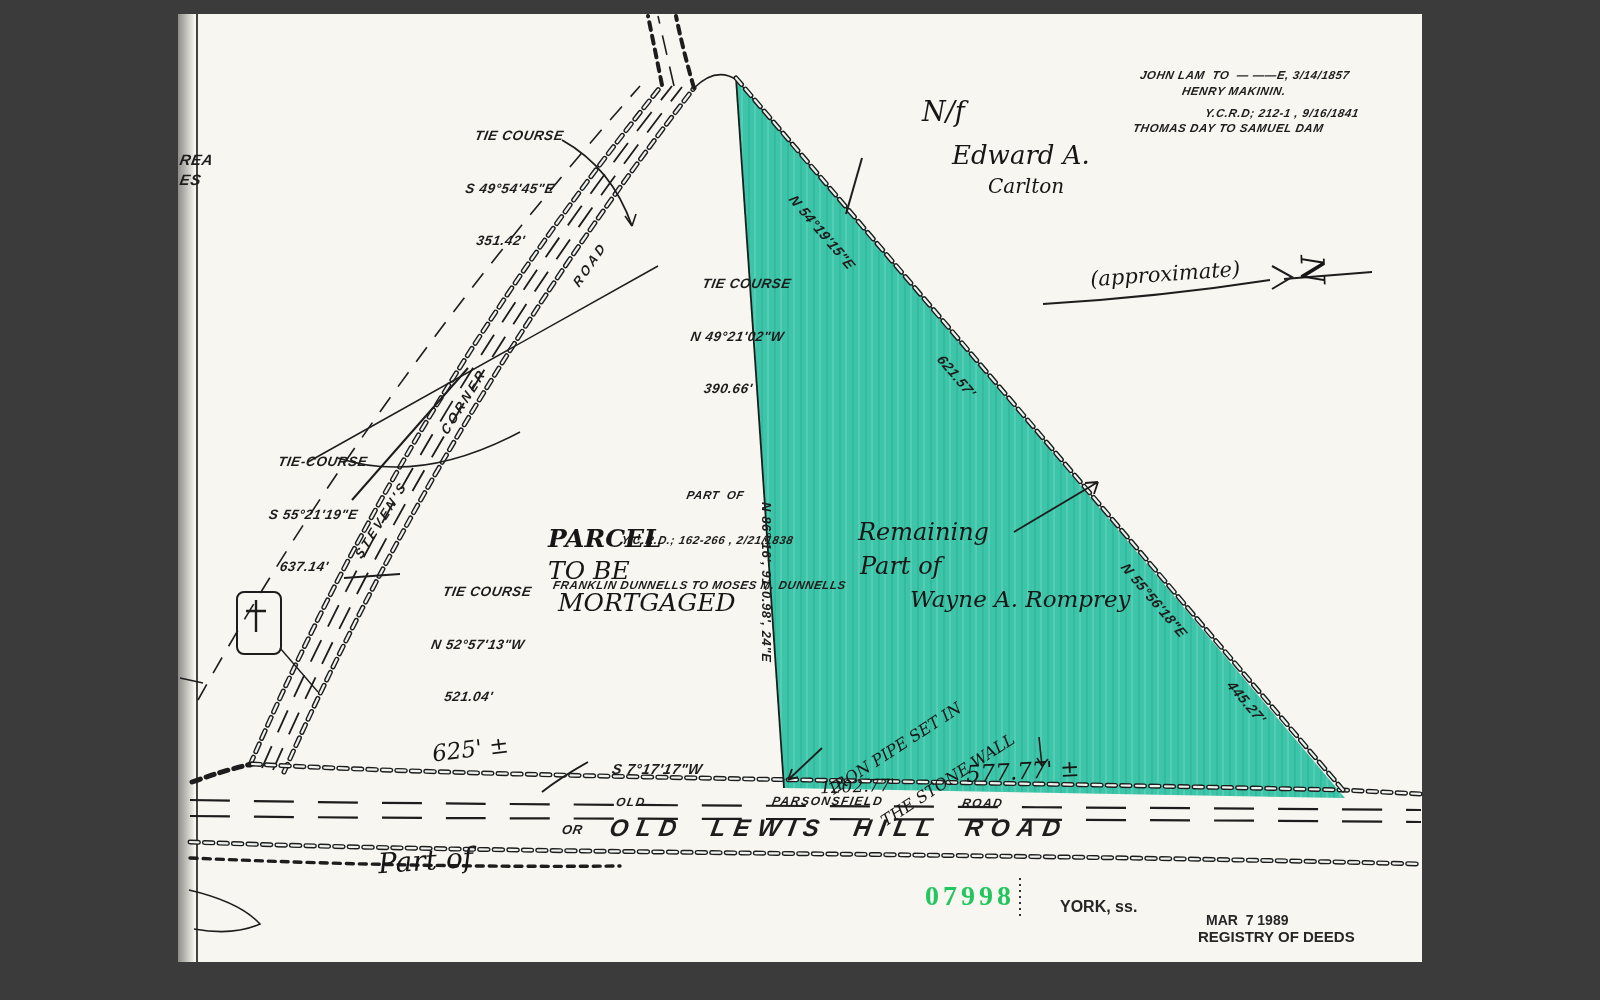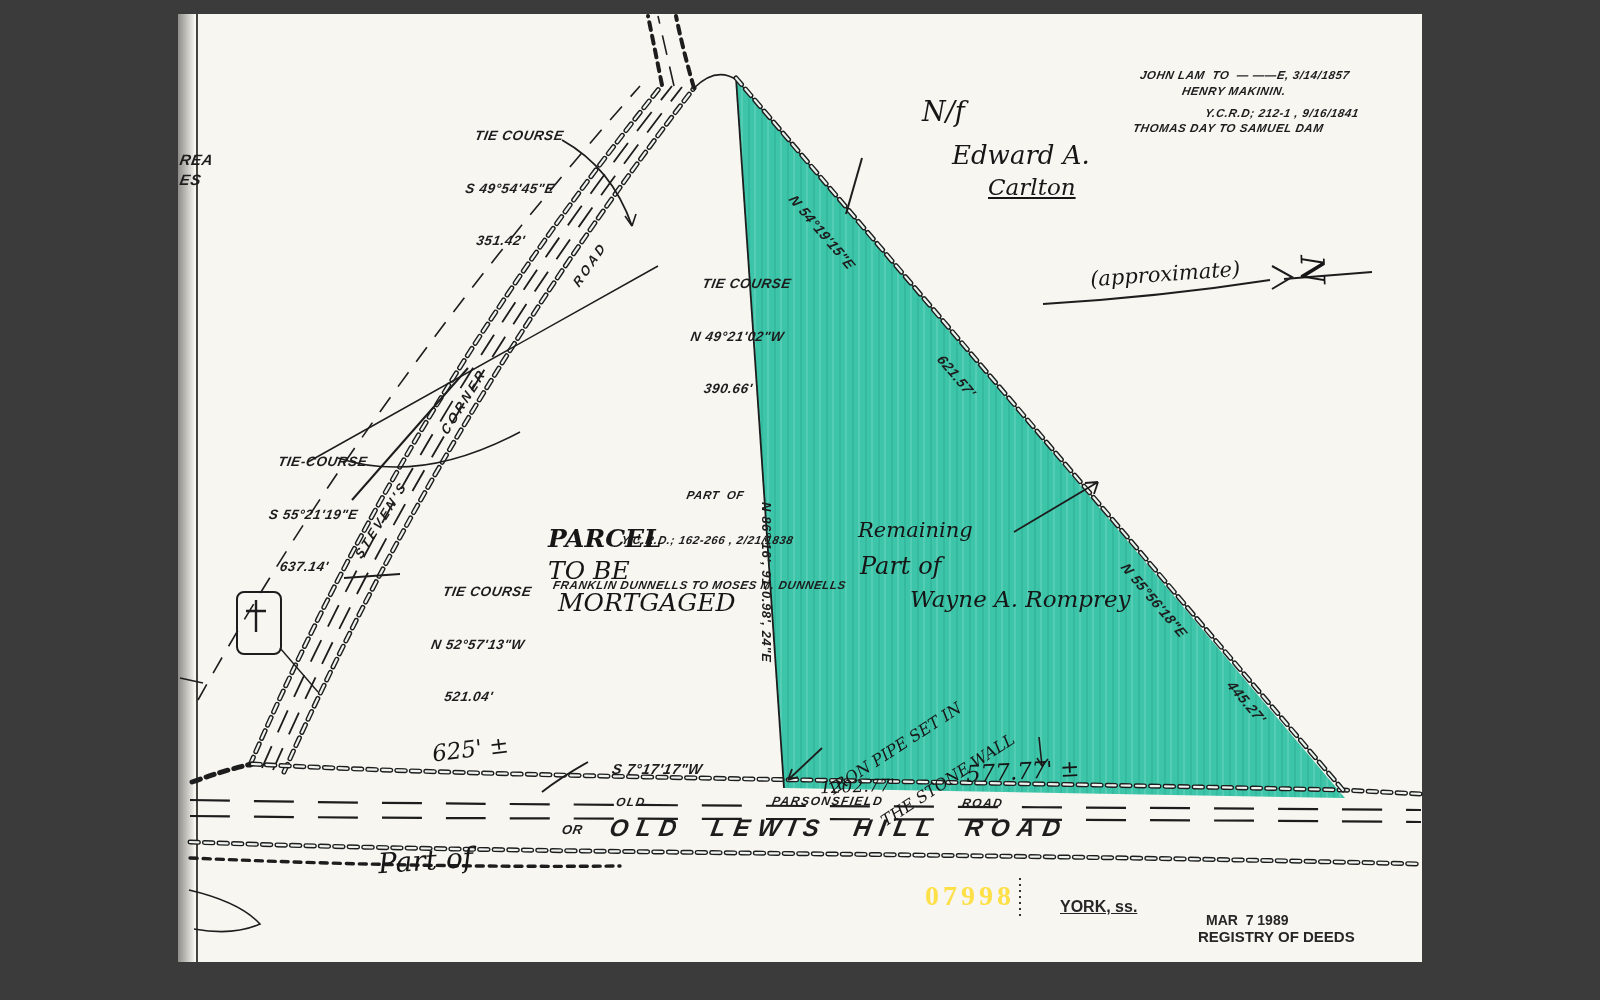--- a/index.html
+++ b/index.html
@@ -120,21 +120,21 @@
     <div>637.14'</div>
   </div>
   <div class="lbl typed ctr" style="left:398px;top:548px;width:160px;">
     <div>TIE COURSE</div>
     <div>N 52°57'13"W</div>
     <div>521.04'</div>
   </div>
 
   <div class="lbl hand" style="left:922px;top:96px;font-size:27px;">N/f</div>
   <div class="lbl hand" style="left:952px;top:140px;font-size:26px;">Edward A.</div>
-  <div class="lbl hand" style="left:988px;top:174px;font-size:23px;text-decoration:underline;">Carlton</div>
+  <div class="lbl hand" style="left:988px;top:174px;font-size:20px;">Carlton</div>
 
   <div class="lbl typed small" style="left:1140px;top:68px;">JOHN LAM  TO  — ——E, 3/14/1857</div>
   <div class="lbl typed small" style="left:1182px;top:84px;">HENRY MAKININ.</div>
   <div class="lbl typed small" style="left:1205px;top:106px;">Y.C.R.D; 212-1 , 9/16/1841</div>
   <div class="lbl typed small" style="left:1133px;top:121px;">THOMAS DAY TO SAMUEL DAM</div>
 
   <div class="lbl hand" style="left:1090px;top:262px;font-size:21px;transform:rotate(-4deg);">(approximate)</div>
   <div class="lbl hand" style="left:1298px;top:250px;font-size:33px;transform:rotate(88deg);">N</div>
 
   <div class="lbl typed rot" style="left:352px;top:552px;font-size:13px;letter-spacing:3px;transform:rotate(-58deg) skewX(-8deg);">STEVEN'S</div>
@@ -144,21 +144,21 @@
   <div class="lbl typed ctr small" style="left:540px;top:458px;width:335px;">
     <div>PART  OF</div>
     <div>Y.C.R.D.; 162-266 , 2/21/1838</div>
     <div>FRANKLIN DUNNELLS TO MOSES M. DUNNELLS</div>
   </div>
 
   <div class="lbl hand" style="left:548px;top:524px;font-size:25px;font-weight:bold;">PARCEL</div>
   <div class="lbl hand" style="left:548px;top:556px;font-size:25px;">TO BE</div>
   <div class="lbl hand" style="left:558px;top:588px;font-size:25px;">MORTGAGED</div>
 
-  <div class="lbl hand" style="left:858px;top:518px;font-size:21px;">Remaining</div>
+  <div class="lbl hand" style="left:858px;top:518px;font-size:24px;">Remaining</div>
   <div class="lbl hand" style="left:860px;top:552px;font-size:24px;">Part of</div>
   <div class="lbl hand" style="left:910px;top:586px;font-size:23px;">Wayne A. Romprey</div>
 
   <div class="lbl typed rot" style="left:800px;top:192px;font-size:14px;transform:rotate(49.6deg) skewX(-8deg);">N 54°19'15"E</div>
   <div class="lbl typed rot" style="left:948px;top:352px;font-size:14px;transform:rotate(49.6deg) skewX(-8deg);">621.57'</div>
   <div class="lbl typed rot" style="left:1132px;top:560px;font-size:14px;transform:rotate(49.6deg) skewX(-8deg);">N 55°56'18"E</div>
   <div class="lbl typed rot" style="left:1238px;top:678px;font-size:14px;transform:rotate(49.6deg) skewX(-8deg);">445.27'</div>
   <div class="lbl typed rot" style="left:774px;top:502px;font-size:13px;transform:rotate(90deg);">N 86°-16', 91-0.98', 24"E</div>
 
   <div class="lbl hand" style="left:432px;top:736px;font-size:23px;transform:rotate(-7deg);">625' ±</div>
@@ -171,18 +171,18 @@
   <div class="lbl hand" style="left:966px;top:758px;font-size:23px;transform:rotate(-3deg);">577.77' ±</div>
 
   <div class="lbl typed" style="left:616px;top:795px;font-size:12px;letter-spacing:1.5px;">OLD</div>
   <div class="lbl typed" style="left:772px;top:794px;font-size:12px;letter-spacing:1.5px;">PARSONSFIELD</div>
   <div class="lbl typed" style="left:962px;top:796px;font-size:12px;letter-spacing:1.5px;">ROAD</div>
   <div class="lbl typed" style="left:562px;top:822px;font-size:13px;">OR</div>
   <div class="lbl typed" style="left:610px;top:812px;font-size:24px;letter-spacing:8px;word-spacing:12px;">OLD LEWIS HILL ROAD</div>
 
   <div class="lbl hand" style="left:378px;top:844px;font-size:28px;transform:rotate(-4deg);">Part of</div>
 
-  <div class="lbl" style="left:925px;top:880px;font-family:'Liberation Serif',serif;font-weight:bold;font-size:28px;letter-spacing:4px;color:#fde047;">07998</div>
-  <div class="lbl stamp" style="left:1060px;top:898px;font-size:16px;text-decoration:underline;">YORK, ss.</div>
+  <div class="lbl" style="left:925px;top:880px;font-family:'Liberation Serif',serif;font-weight:bold;font-size:28px;letter-spacing:4px;color:#22c55e;">07998</div>
+  <div class="lbl stamp" style="left:1060px;top:898px;font-size:16px;">YORK, ss.</div>
   <div class="lbl stamp" style="left:1198px;top:928px;font-size:15px;">REGISTRY OF DEEDS</div>
   <div class="lbl stamp" style="left:1206px;top:912px;font-size:14px;">MAR  7 1989</div>
 
 </div>
 
 </body></html>

